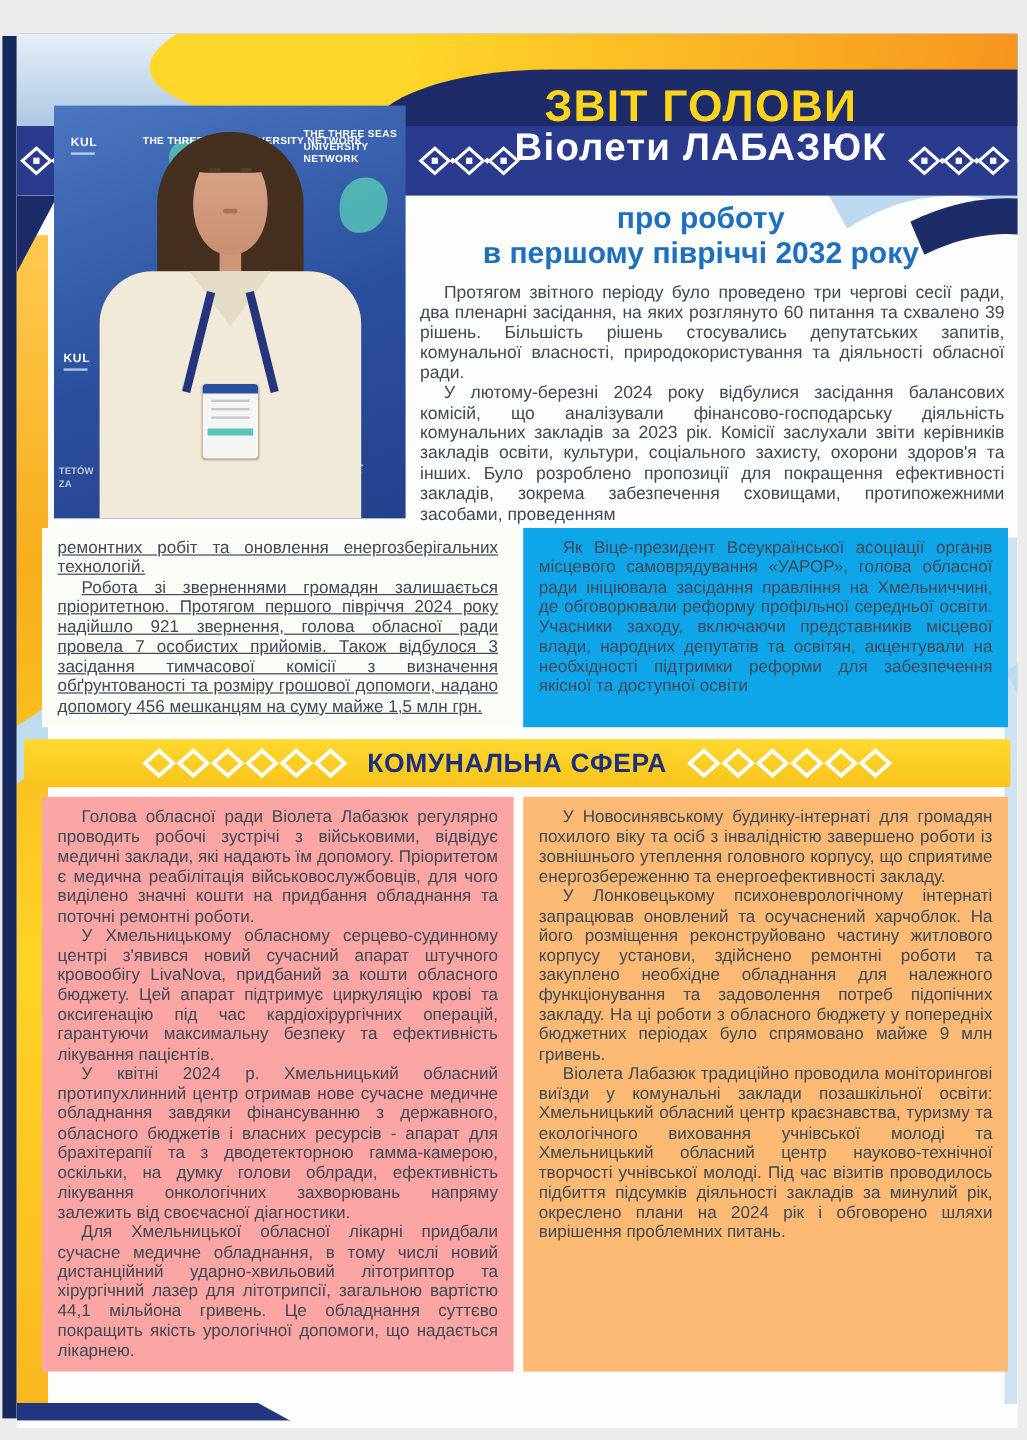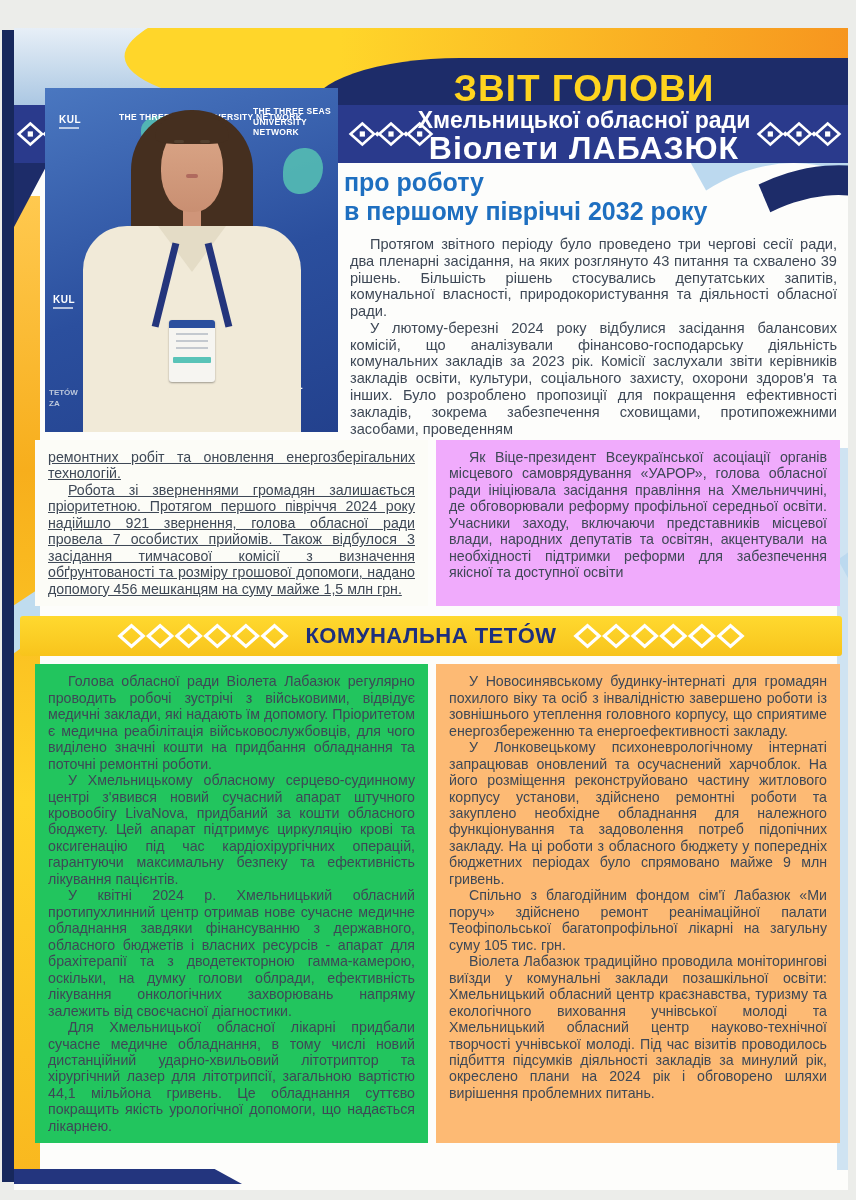--- a/index.html
+++ b/index.html
@@ -37,21 +37,21 @@
   .hdr-title{position:absolute;left:330px;top:40px;width:480px;text-align:center;z-index:2;
     color:#FFD41E;font-size:37px;font-weight:800;letter-spacing:1px;}
   .hdr-band{position:absolute;left:0;top:77px;right:0;height:58px;background:#2A3A8C;z-index:1;}
   .orn{position:absolute;top:12px;height:34px;}
   .orn-l{left:2px;}
   .orn-m{left:334px;}
   .orn-r{right:6px;}
   .band-text{position:absolute;left:330px;top:2px;width:480px;text-align:center;color:#FFFFFF;}
   .band-sub1{font-size:23px;font-weight:700;line-height:26px;}
   .band-sub2{font-size:32px;font-weight:800;letter-spacing:1px;line-height:30px;}
-  .hdr-about{position:absolute;left:330px;top:140px;width:480px;text-align:left;
+  .hdr-about{position:absolute;left:330px;top:140px;width:480px;text-align:center;
     color:#1E6FC0;font-weight:700;font-size:25px;line-height:1.17;z-index:2;}
   .hdr-s1title{position:absolute;left:330px;top:186px;width:480px;text-align:center;
     color:#2F80C6;font-weight:600;font-size:22px;z-index:2;}
   .intro{position:absolute;left:336px;top:208px;width:487px;z-index:2;
     color:#3E4856;font-size:14.6px;line-height:1.15;text-align:justify;}
   .intro div{text-indent:20px;margin:0;}
   
   .photo{position:absolute;left:31px;top:60px;width:293px;height:344px;z-index:4;overflow:hidden;
     background:linear-gradient(160deg,#4A77C0,#2B4F9E 55%,#23418D);}
   .blob{position:absolute;background:#56C2B4;opacity:.85;}
@@ -94,22 +94,22 @@
     background:#F6F5F1;border-radius:3px;z-index:3;box-shadow:0 1px 2px rgba(0,0,0,.35);}
   .badge i{display:block;height:2px;background:#C4C9CF;margin:5px 7px 0 7px;}
   .badge b{display:block;height:6px;background:#59C3B8;margin:8px 4px 0 4px;border-radius:1px;}
   .badge .bhead{height:8px;background:#2B4F9E;margin:0;border-radius:3px 3px 0 0;}
   
   .row{display:flex;gap:8px;margin:8px 8px 0 21px;position:relative;z-index:2;}
   .panel{color:#3E4856;font-size:14.2px;line-height:1.16;text-align:justify;padding:9px 13px;}
   .panel div{text-indent:20px;margin:0;}
   .panel div.noind{text-indent:0;}
   .p-left{width:367px;background:#FCFCF7;text-decoration:underline;}
-  .p-cream{flex:1;background:#f0abfc;}
-  .p-bleft{width:367px;background:#22c55e;}
+  .p-cream{flex:1;background:#0ea5e9;}
+  .p-bleft{width:367px;background:#fca5a5;}
   .p-blue{flex:1;background:#fdba74;}
   .band-yellow{margin:10px 6px 0 6px;height:40px;border-radius:3px;position:relative;z-index:2;
     background:linear-gradient(180deg,#FFD92F,#F8C41C);
     display:flex;align-items:center;justify-content:center;gap:16px;}
   .band-yellow .ttl{color:#1D2F7E;font-size:22px;font-weight:800;letter-spacing:.5px;white-space:nowrap;}
   .born{height:26px;flex:0 0 auto;}
   .footer-bar{position:absolute;left:0;bottom:6px;width:228px;height:15px;background:#23357E;
     clip-path:polygon(0 0,88% 0,100% 100%,0 100%);z-index:3;}
 </style>
 </head>
@@ -172,32 +172,31 @@
         </g>
         <g fill="#fff">
           <rect x="18" y="16" width="8" height="8"></rect>
             <rect x="62" y="16" width="8" height="8"></rect>
             <rect x="106" y="16" width="8" height="8"></rect>
           <rect x="42" y="17" width="6" height="6" transform="rotate(45 45 20)"></rect>
             <rect x="86" y="17" width="6" height="6" transform="rotate(45 89 20)"></rect>
         </g>
       </svg>
       <div class="band-text">
-        <div class="band-sub1">Хмельницької обласної ради</div>
         <div class="band-sub2">Віолети ЛАБАЗЮК</div>
       </div>
     </div>
 
     <div class="hdr-about">
       <div>про роботу</div>
       <div>в першому півріччі 2032 року</div>
     </div>
 
     <div class="intro">
-      <div>Протягом звітного періоду було проведено три чергові сесії ради, два пленарні засідання, на яких розглянуто 43 питання та схвалено 39 рішень. Більшість рішень стосувались депутатських запитів, комунальної власності, природокористування та діяльності обласної ради.</div>
+      <div>Протягом звітного періоду було проведено три чергові сесії ради, два пленарні засідання, на яких розглянуто 60 питання та схвалено 39 рішень. Більшість рішень стосувались депутатських запитів, комунальної власності, природокористування та діяльності обласної ради.</div>
       <div>У лютому-березні 2024 року відбулися засідання балансових комісій, що аналізували фінансово-господарську діяльність комунальних закладів за 2023 рік. Комісії заслухали звіти керівників закладів освіти, культури, соціального захисту, охорони здоров'я та інших. Було розроблено пропозиції для покращення ефективності закладів, зокрема забезпечення сховищами, протипожежними засобами, проведенням</div>
     </div>
 
     <div class="photo">
       <div class="blob blob1"></div>
       <div class="blob blob2"></div>
       <div class="blob blob3"></div>
       <div class="tsun tsun1">THE THREE SEAS UNIVERSITY NETWORK</div>
       <div class="tsun tsun2">THE THREE SEAS UNIVERSITY NETWORK</div>
       <div class="kul kul1">KUL</div>
@@ -242,21 +241,21 @@
     <svg class="born" viewBox="0 0 264 40" width="172" height="26">
       <g stroke="#fff" stroke-width="5" fill="none">
         <path d="M22 4 L40 20 L22 36 L4 20 Z"></path>
           <path d="M66 4 L84 20 L66 36 L48 20 Z"></path>
           <path d="M110 4 L128 20 L110 36 L92 20 Z"></path>
         <path d="M154 4 L172 20 L154 36 L136 20 Z"></path>
           <path d="M198 4 L216 20 L198 36 L180 20 Z"></path>
           <path d="M242 4 L260 20 L242 36 L224 20 Z"></path>
       </g>
     </svg>
-    <span class="ttl">КОМУНАЛЬНА TETÓW</span>
+    <span class="ttl">КОМУНАЛЬНА СФЕРА</span>
     <svg class="born" viewBox="0 0 264 40" width="172" height="26">
       <g stroke="#fff" stroke-width="5" fill="none">
         <path d="M22 4 L40 20 L22 36 L4 20 Z"></path>
           <path d="M66 4 L84 20 L66 36 L48 20 Z"></path>
           <path d="M110 4 L128 20 L110 36 L92 20 Z"></path>
         <path d="M154 4 L172 20 L154 36 L136 20 Z"></path>
           <path d="M198 4 L216 20 L198 36 L180 20 Z"></path>
           <path d="M242 4 L260 20 L242 36 L224 20 Z"></path>
       </g>
     </svg>
@@ -265,19 +264,18 @@
   <div class="row">
     <div class="panel p-bleft">
       <div>Голова обласної ради Віолета Лабазюк регулярно проводить робочі зустрічі з військовими, відвідує медичні заклади, які надають їм допомогу. Пріоритетом є медична реабілітація військовослужбовців, для чого виділено значні кошти на придбання обладнання та поточні ремонтні роботи.</div>
       <div>У Хмельницькому обласному серцево-судинному центрі з'явився новий сучасний апарат штучного кровообігу LivaNova, придбаний за кошти обласного бюджету. Цей апарат підтримує циркуляцію крові та оксигенацію під час кардіохірургічних операцій, гарантуючи максимальну безпеку та ефективність лікування пацієнтів.</div>
       <div>У квітні 2024 р. Хмельницький обласний протипухлинний центр отримав нове сучасне медичне обладнання завдяки фінансуванню з державного, обласного бюджетів і власних ресурсів - апарат для брахітерапії та з дводетекторною гамма-камерою, оскільки, на думку голови облради, ефективність лікування онкологічних захворювань напряму залежить від своєчасної діагностики.</div>
       <div>Для Хмельницької обласної лікарні придбали сучасне медичне обладнання, в тому числі новий дистанційний ударно-хвильовий літотриптор та хірургічний лазер для літотрипсії, загальною вартістю 44,1 мільйона гривень. Це обладнання суттєво покращить якість урологічної допомоги, що надається лікарнею.</div>
     </div>
     <div class="panel p-blue">
       <div>У Новосинявському будинку-інтернаті для громадян похилого віку та осіб з інвалідністю завершено роботи із зовнішнього утеплення головного корпусу, що сприятиме енергозбереженню та енергоефективності закладу.</div>
       <div>У Лонковецькому психоневрологічному інтернаті запрацював оновлений та осучаснений харчоблок. На його розміщення реконструйовано частину житлового корпусу установи, здійснено ремонтні роботи та закуплено необхідне обладнання для належного функціонування та задоволення потреб підопічних закладу. На ці роботи з обласного бюджету у попередніх бюджетних періодах було спрямовано майже 9 млн гривень.</div>
-      <div>Спільно з благодійним фондом сім'ї Лабазюк «Ми поруч» здійснено ремонт реанімаційної палати Теофіпольської багатопрофільної лікарні на загульну суму 105 тис. грн.</div>
       <div>Віолета Лабазюк традиційно проводила моніторингові виїзди у комунальні заклади позашкільної освіти: Хмельницький обласний центр краєзнавства, туризму та екологічного виховання учнівської молоді та Хмельницький обласний центр науково-технічної творчості учнівської молоді. Під час візитів проводилось підбиття підсумків діяльності закладів за минулий рік, окреслено плани на 2024 рік і обговорено шляхи вирішення проблемних питань.</div>
     </div>
   </div>
 
   <div class="footer-bar"></div>
 </div>
 
 </body></html>

